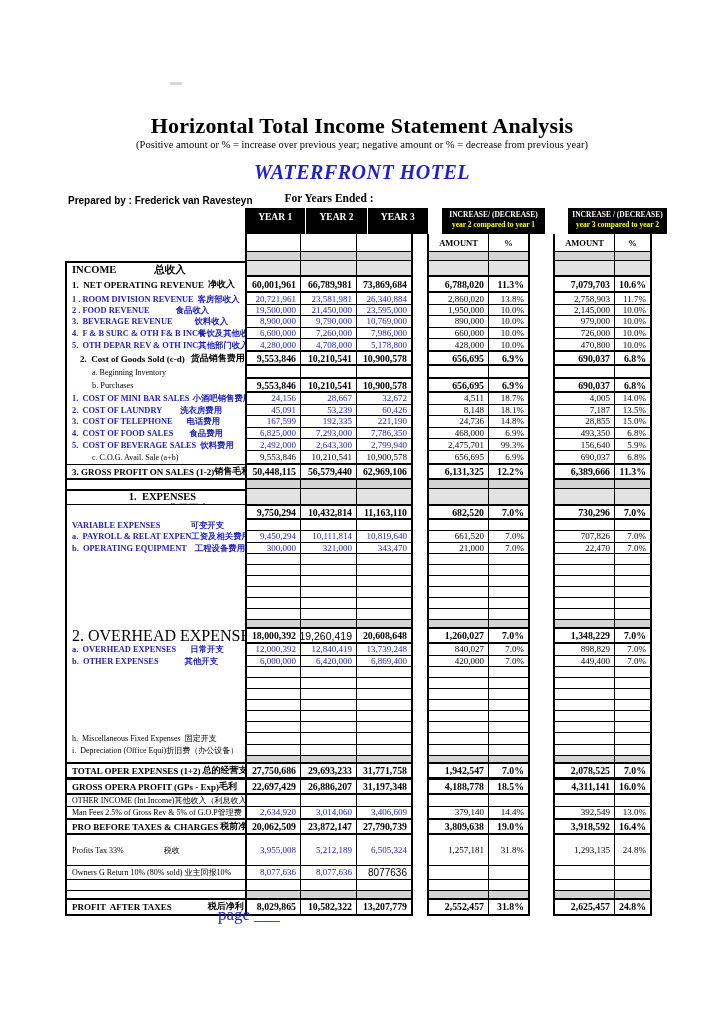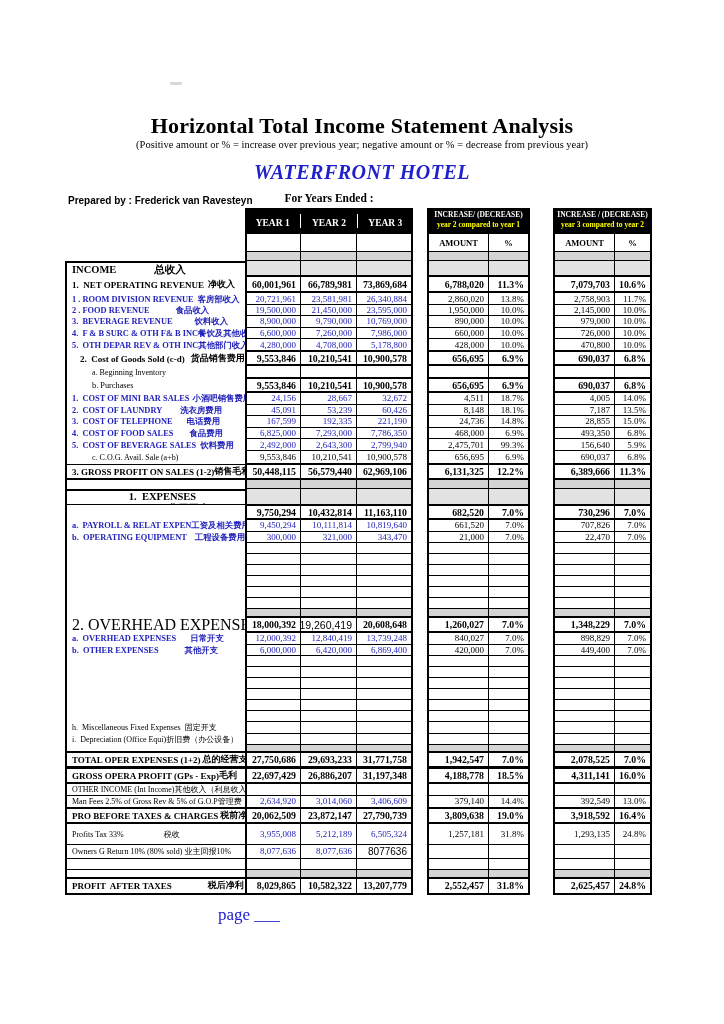--- a/index.html
+++ b/index.html
@@ -26,21 +26,21 @@
   .y1{width:56px;border-left:2px solid #000;}
   .y2{width:56px;}
   .y3{width:56px;border-right:2px solid #000;}
   .a1{width:62px;margin-left:14px;border-left:2px solid #000;}
   .p1{width:41px;border-right:2px solid #000;}
   .a2{width:62px;margin-left:23px;border-left:2px solid #000;}
   .p2{width:37px;border-right:2px solid #000;}
 
   
   .hdrA{height:26px;}
-  .yearblock{width:168px;background:#000;display:flex;box-sizing:border-box;align-items:center;}
+  .yearblock{width:183px;background:#000;display:flex;box-sizing:border-box;}
   .yearblock span{flex:1;color:#fff;text-align:center;font-size:9.5px;font-weight:bold;padding-top:4px;}
   .yearblock span + span{border-left:1px solid #fff;}
   .gap1{width:14px;} .gap2{width:23px;}
   .cmpblock{background:#000;text-align:center;box-sizing:border-box;padding-top:2px;}
   .cmp1{width:103px;} .cmp2{width:99px;}
   .cmpblock .l1{display:block;color:#fff;font-size:7.5px;font-weight:bold;line-height:10px;}
   .cmpblock .l2{display:block;color:#ffff00;font-size:7.5px;font-weight:bold;line-height:10px;}
   .hdrB{height:18px;}
   .hdrB .cell{justify-content:center;padding-right:0;font-weight:bold;font-size:8.5px;}
 
@@ -311,20 +311,30 @@
       <div class="row r-val" style="height: 15px;">
         <div class="lab"></div>
         <div class="cell y1 ycell">9,750,294</div>
         <div class="cell y2 ycell">10,432,814</div>
         <div class="cell y3 ycell">11,163,110</div>
         <div class="cell a1 ccell">682,520</div>
         <div class="cell p1 ccell">7.0%</div>
         <div class="cell a2 ccell">730,296</div>
         <div class="cell p2 ccell">7.0%</div>
       </div>
+      <div class="row r-sub" style="height: 11px;">
+        <div class="lab"><span class="en">VARIABLE EXPENSES</span><span class="cn" style="margin-left: 30px;">可变开支</span></div>
+        <div class="cell y1 ycell"></div>
+        <div class="cell y2 ycell"></div>
+        <div class="cell y3 ycell"></div>
+        <div class="cell a1 ccell"></div>
+        <div class="cell p1 ccell"></div>
+        <div class="cell a2 ccell"></div>
+        <div class="cell p2 ccell"></div>
+      </div>
       <div class="row r-sub" style="height: 11.5px;">
         <div class="lab"><span class="en">a.  PAYROLL &amp; RELAT EXPEN</span><span class="cn" style="margin-left: 0px;">工资及相关费用</span></div>
         <div class="cell y1 ycell">9,450,294</div>
         <div class="cell y2 ycell">10,111,814</div>
         <div class="cell y3 ycell">10,819,640</div>
         <div class="cell a1 ccell">661,520</div>
         <div class="cell p1 ccell">7.0%</div>
         <div class="cell a2 ccell">707,826</div>
         <div class="cell p2 ccell">7.0%</div>
       </div>
@@ -571,21 +581,21 @@
       <div class="row r-tot lb" style="height: 16px;">
         <div class="lab"><span class="en">PRO BEFORE TAXES &amp; CHARGES</span><span class="cn" style="margin-left: 2px;">税前净利</span></div>
         <div class="cell y1 ycell">20,062,509</div>
         <div class="cell y2 ycell">23,872,147</div>
         <div class="cell y3 ycell">27,790,739</div>
         <div class="cell a1 ccell">3,809,638</div>
         <div class="cell p1 ccell">19.0%</div>
         <div class="cell a2 ccell">3,918,592</div>
         <div class="cell p2 ccell">16.4%</div>
       </div>
-      <div class="row r-plb lb" style="height: 21px;">
+      <div class="row r-plb lb" style="height: 31px;">
         <div class="lab"><span class="en">Profits Tax 33%</span><span class="cn" style="margin-left: 40px;">税收</span></div>
         <div class="cell y1 ycell">3,955,008</div>
         <div class="cell y2 ycell">5,212,189</div>
         <div class="cell y3 ycell">6,505,324</div>
         <div class="cell a1 ccell">1,257,181</div>
         <div class="cell p1 ccell">31.8%</div>
         <div class="cell a2 ccell">1,293,135</div>
         <div class="cell p2 ccell">24.8%</div>
       </div>
       <div class="row r-own lb" style="height: 13.5px;">

